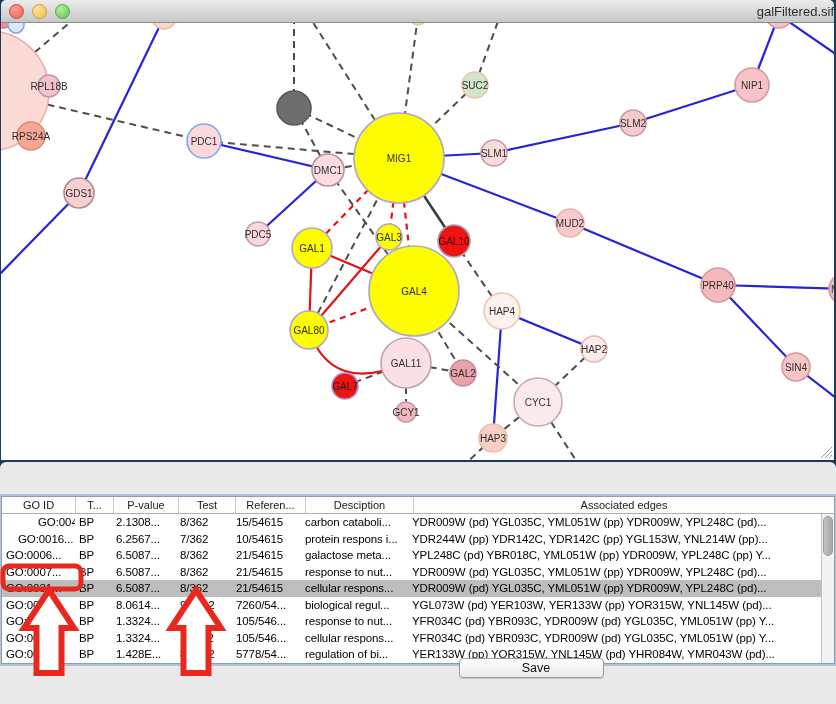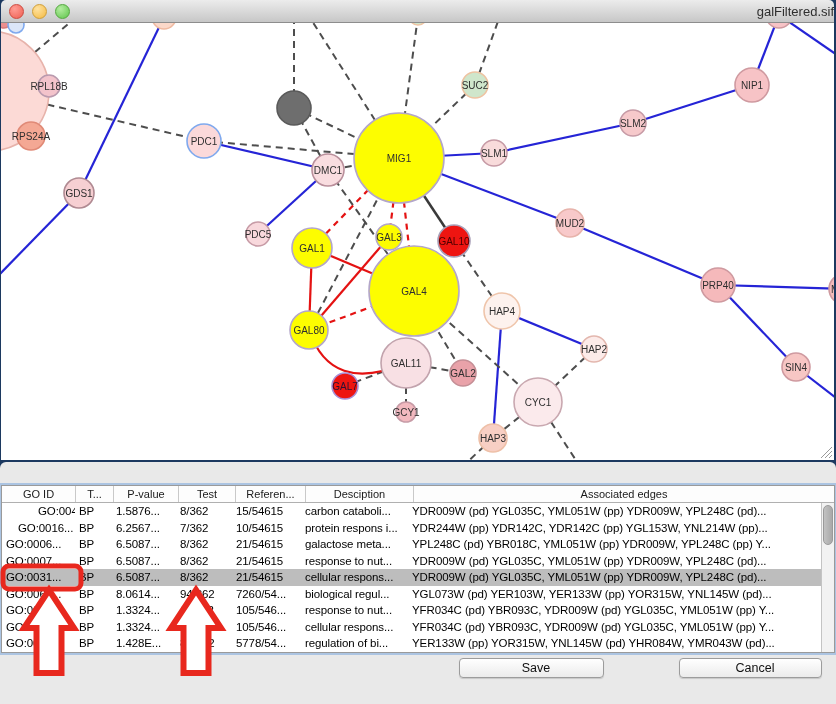--- a/index.html
+++ b/index.html
@@ -20,21 +20,21 @@
   .light.hollow{background:#ececec;border:1px solid #9b9b9b;width:12px;height:12px;}
   .net-canvas{position:relative;height:437px;background:#ffffff;overflow:hidden;}
   .grip{position:absolute;right:2px;bottom:2px;width:13px;height:13px;}
 
   
   .noa-window{position:absolute;left:0;top:462px;width:836px;height:242px;
               background:#e9e9e9;border-radius:6px 6px 0 0;}
   .noa-window .titlebar{height:24px;background:linear-gradient(#f5f5f5,#d6d6d6);
               border-bottom:1px solid #9e9e9e;border-radius:6px 6px 0 0;}
   .noa-window .titlebar .title{color:#454545;}
-  .noa-table{position:absolute;left:1px;right:1px;top:23px;height:166px;background:#fff;
+  .noa-table{position:absolute;left:1px;right:1px;top:34px;height:166px;background:#fff;
              border:1px solid #9a9a9a;box-shadow:0 0 0 2px rgba(120,165,220,.55);}
   .thead{display:flex;height:16px;background:#fdfdfd;border-bottom:1px solid #b0b0b0;}
   .thead .hc{font-size:11px;color:#1a1a1a;text-align:center;line-height:16px;
              border-right:1px solid #c9c9c9;overflow:hidden;white-space:nowrap;flex:0 0 auto;}
   .thead .hc:last-child{border-right:none;flex:1 1 auto;}
   .tbody{position:absolute;left:0;right:13px;top:17px;bottom:0;overflow:hidden;}
   .trow{display:flex;height:16.5px;line-height:16.5px;}
   .trow.sel{background:#bdbdbd;}
   .trow .tc{font-size:11.5px;color:#000;padding-left:4px;box-sizing:border-box;
             overflow:hidden;white-space:nowrap;flex:0 0 auto;letter-spacing:-0.1px;}
@@ -196,21 +196,21 @@
         <div class="hc" style="width: 64px;">P-value</div>
         <div class="hc" style="width: 56px;">Test</div>
         <div class="hc" style="width: 69px;">Referen...</div>
         <div class="hc" style="width: 107px;">Desciption</div>
         <div class="hc" style="width: 414px;">Associated edges</div>
       </div>
     <div class="tbody" id="tbody">
         <div class="trow">
           <div class="tc" style="width: 73px; padding-left: 36px;">GO:0045...</div>
           <div class="tc" style="width: 37px;">BP</div>
-          <div class="tc" style="width: 64px;">1.5876...</div>
+          <div class="tc" style="width: 64px;">2.1308...</div>
           <div class="tc" style="width: 56px;">8/362</div>
           <div class="tc" style="width: 69px;">15/54615</div>
           <div class="tc" style="width: 107px;">carbon cataboli...</div>
           <div class="tc" style="width: 414px;">YDR009W (pd) YGL035C, YML051W (pp) YDR009W, YPL248C (pd)...</div>
         </div>
         <div class="trow">
           <div class="tc" style="width: 73px; padding-left: 16px;">GO:0016...</div>
           <div class="tc" style="width: 37px;">BP</div>
           <div class="tc" style="width: 64px;">6.2567...</div>
           <div class="tc" style="width: 56px;">7/362</div>
@@ -282,21 +282,20 @@
           <div class="tc" style="width: 414px;">YER133W (pp) YOR315W, YNL145W (pd) YHR084W, YMR043W (pd)...</div>
         </div>
       </div>
     <div class="vscroll">
       <div class="thumb"></div>
     </div>
   </div>
 
   <div class="btnrow">
     <button class="mac-btn" style="left:459px;width:145px;">Save</button>
-    <button class="mac-btn" style="left:679px;width:143px;">Cancel</button>
   </div>
 </div>
 
 <svg class="annot" viewBox="0 0 836 704">
   <rect class="annot-shape" x="3" y="566" width="78" height="23" rx="6" fill="none" stroke-width="5" stroke="#e8281e"></rect>
   <path class="annot-shape" d="M49,590 L74,628 L61.5,628 L61.5,673 L36.5,673 L36.5,628 L24,628 Z" fill="#ffffff" stroke-width="6" stroke="#e8281e"></path>
   <path class="annot-shape" d="M196,590 L221,628 L208.5,628 L208.5,673 L183.5,673 L183.5,628 L171,628 Z" fill="#ffffff" stroke-width="6" stroke="#e8281e"></path>
 </svg>
 
 </body></html>

